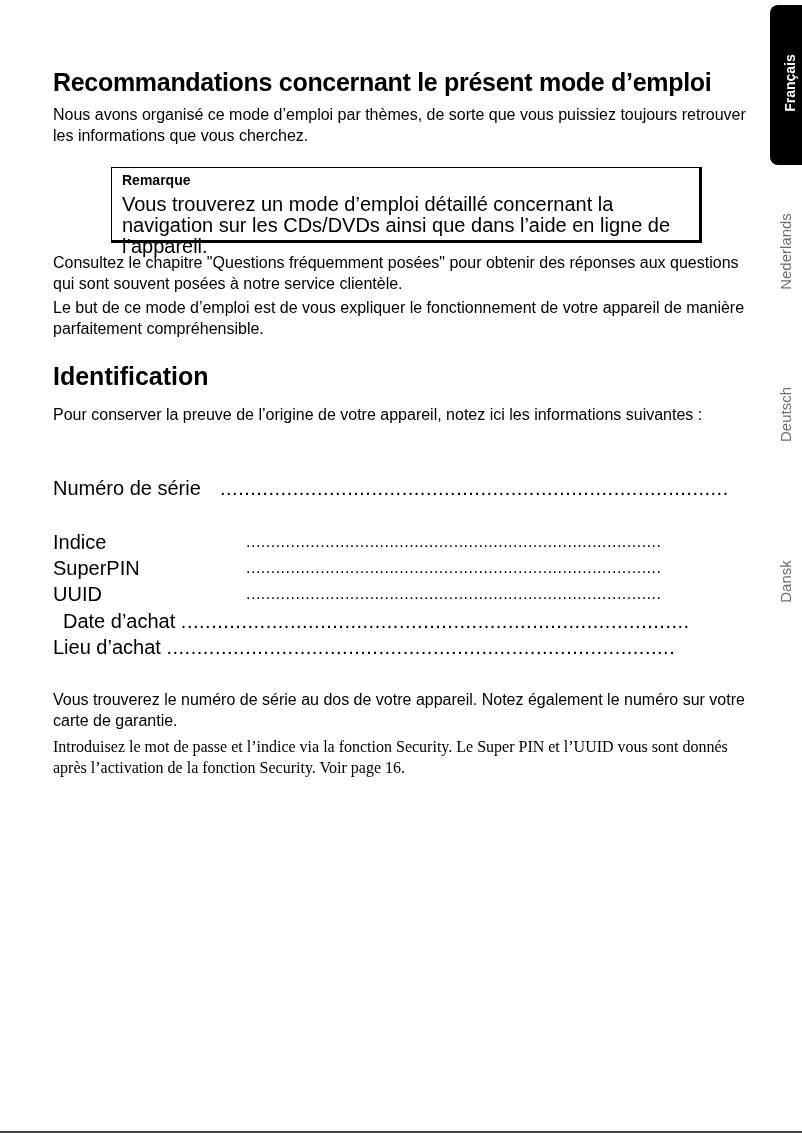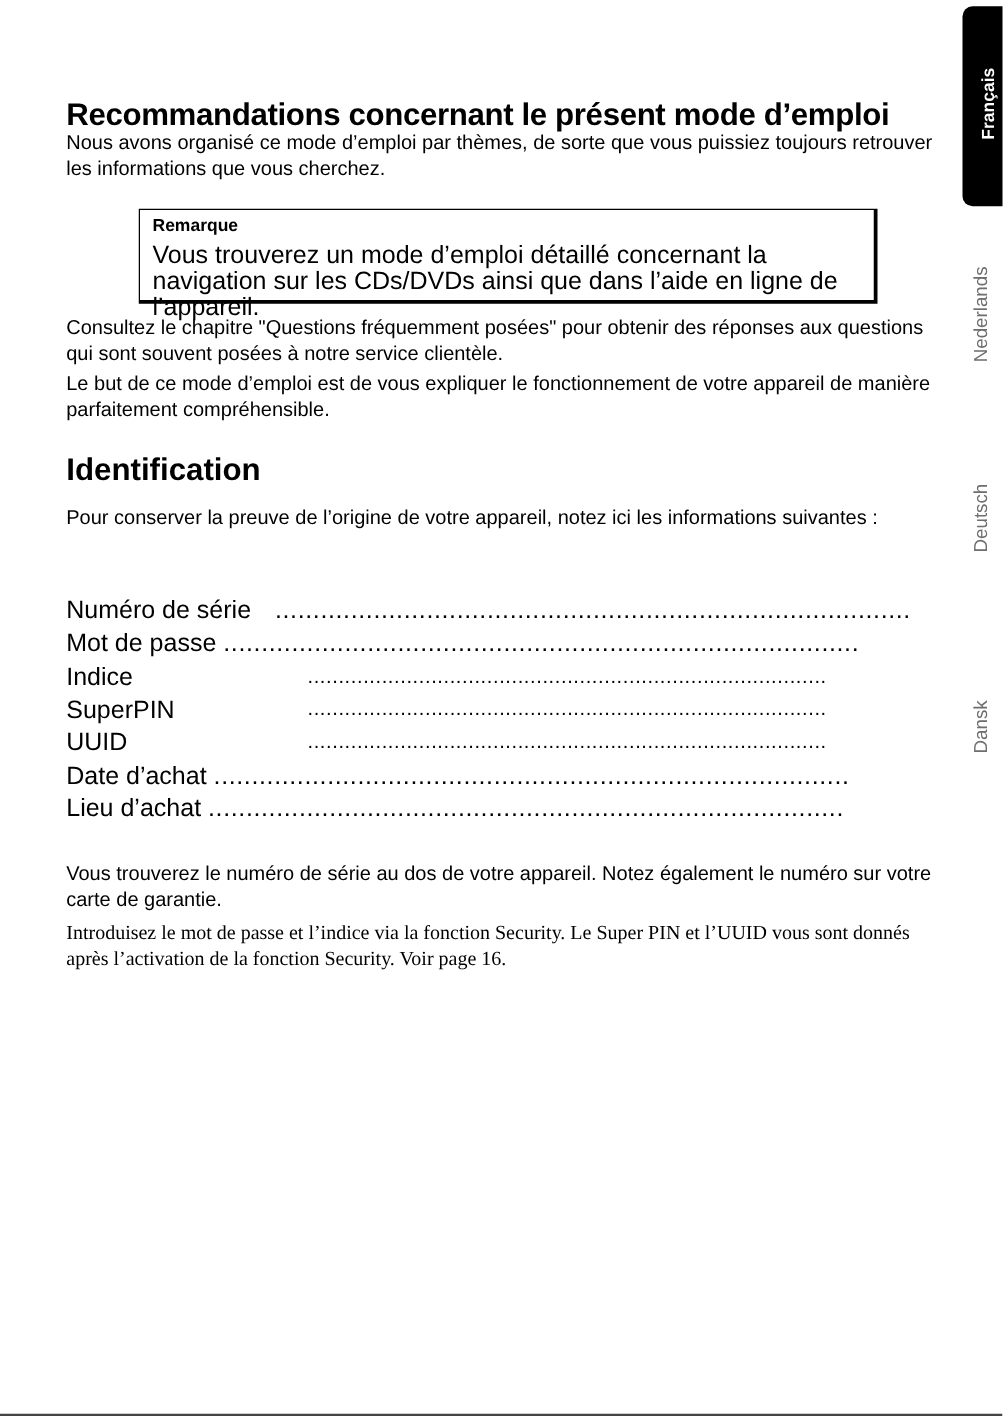--- a/index.html
+++ b/index.html
@@ -16,21 +16,21 @@
       background: #000; border-radius: 8px 0 0 8px;
     }
     .vtext {
       position: absolute; transform: rotate(-90deg); transform-origin: center center;
       white-space: nowrap; font-size: 15px; text-align: center;
     }
     .tab-active .vtext { color: #fff; font-weight: bold; font-size: 14px; }
     .tab-label { color: #6e6e6e; }
 
     h1, h2 { margin: 0; font-weight: bold; position: absolute; left: 53px; }
-    h1 { top: 78px; font-size: 25px; letter-spacing: -0.3px; }
+    h1 { top: 68px; font-size: 25px; letter-spacing: -0.3px; }
     h2 { top: 362px; font-size: 25px; }
 
     .p { position: absolute; left: 53px; font-size: 16px; line-height: 21px; width: 700px; margin: 0; }
 
     .note {
       position: absolute; left: 111px; top: 167px; width: 567px; height: 68px;
       border: 1px solid #000; border-right: 3px solid #000; border-bottom: 3px solid #000;
       padding: 2px 10px;
     }
     .note .note-title { font-weight: bold; font-size: 14px; line-height: 21px; }
@@ -66,37 +66,33 @@
   <p class="p" style="top:297px;">Le but de ce mode d’emploi est de vous expliquer le fonctionnement de votre appareil de manière parfaitement compréhensible.</p>
 
   <h2>Identification</h2>
   <p class="p" style="top:404px;">Pour conserver la preuve de l’origine de votre appareil, notez ici les informations suivantes :</p>
 
   <div class="field" style="top:478px;">
     <span>Numéro de série</span>
     <span style="display:inline-block;width:8px;"></span>
     <span class="dots">....................................................................................</span>
   </div>
-  <div class="field" style="top:505px;">
-    <span>Mot de passe</span>
-    <span class="dots">....................................................................................</span>
-  </div>
   <div class="field" style="top:532px;">
     <span>Indice</span>
   </div>
   <div class="dots-col" style="top:532px;">....................................................................................</div>
   <div class="field" style="top:558px;">
     <span>SuperPIN</span>
   </div>
   <div class="dots-col" style="top:558px;">....................................................................................</div>
   <div class="field" style="top:584px;">
     <span>UUID</span>
   </div>
   <div class="dots-col" style="top:584px;">....................................................................................</div>
-  <div class="field" style="top:611px;">
+  <div class="field" style="top:611px;margin-left:10px;">
     <span>Date d’achat</span>
     <span class="dots">....................................................................................</span>
   </div>
   <div class="field" style="top:637px;">
     <span>Lieu d’achat</span>
     <span class="dots">....................................................................................</span>
   </div>
 
   <p class="p" style="top:689px;">Vous trouverez le numéro de série au dos de votre appareil. Notez également le numéro sur votre carte de garantie.</p>
   <p class="p" style="top:736px;font-family:Liberation Serif, serif;">Introduisez le mot de passe et l’indice via la fonction Security. Le Super PIN et l’UUID vous sont donnés après l’activation de la fonction Security. Voir page 16.</p>

